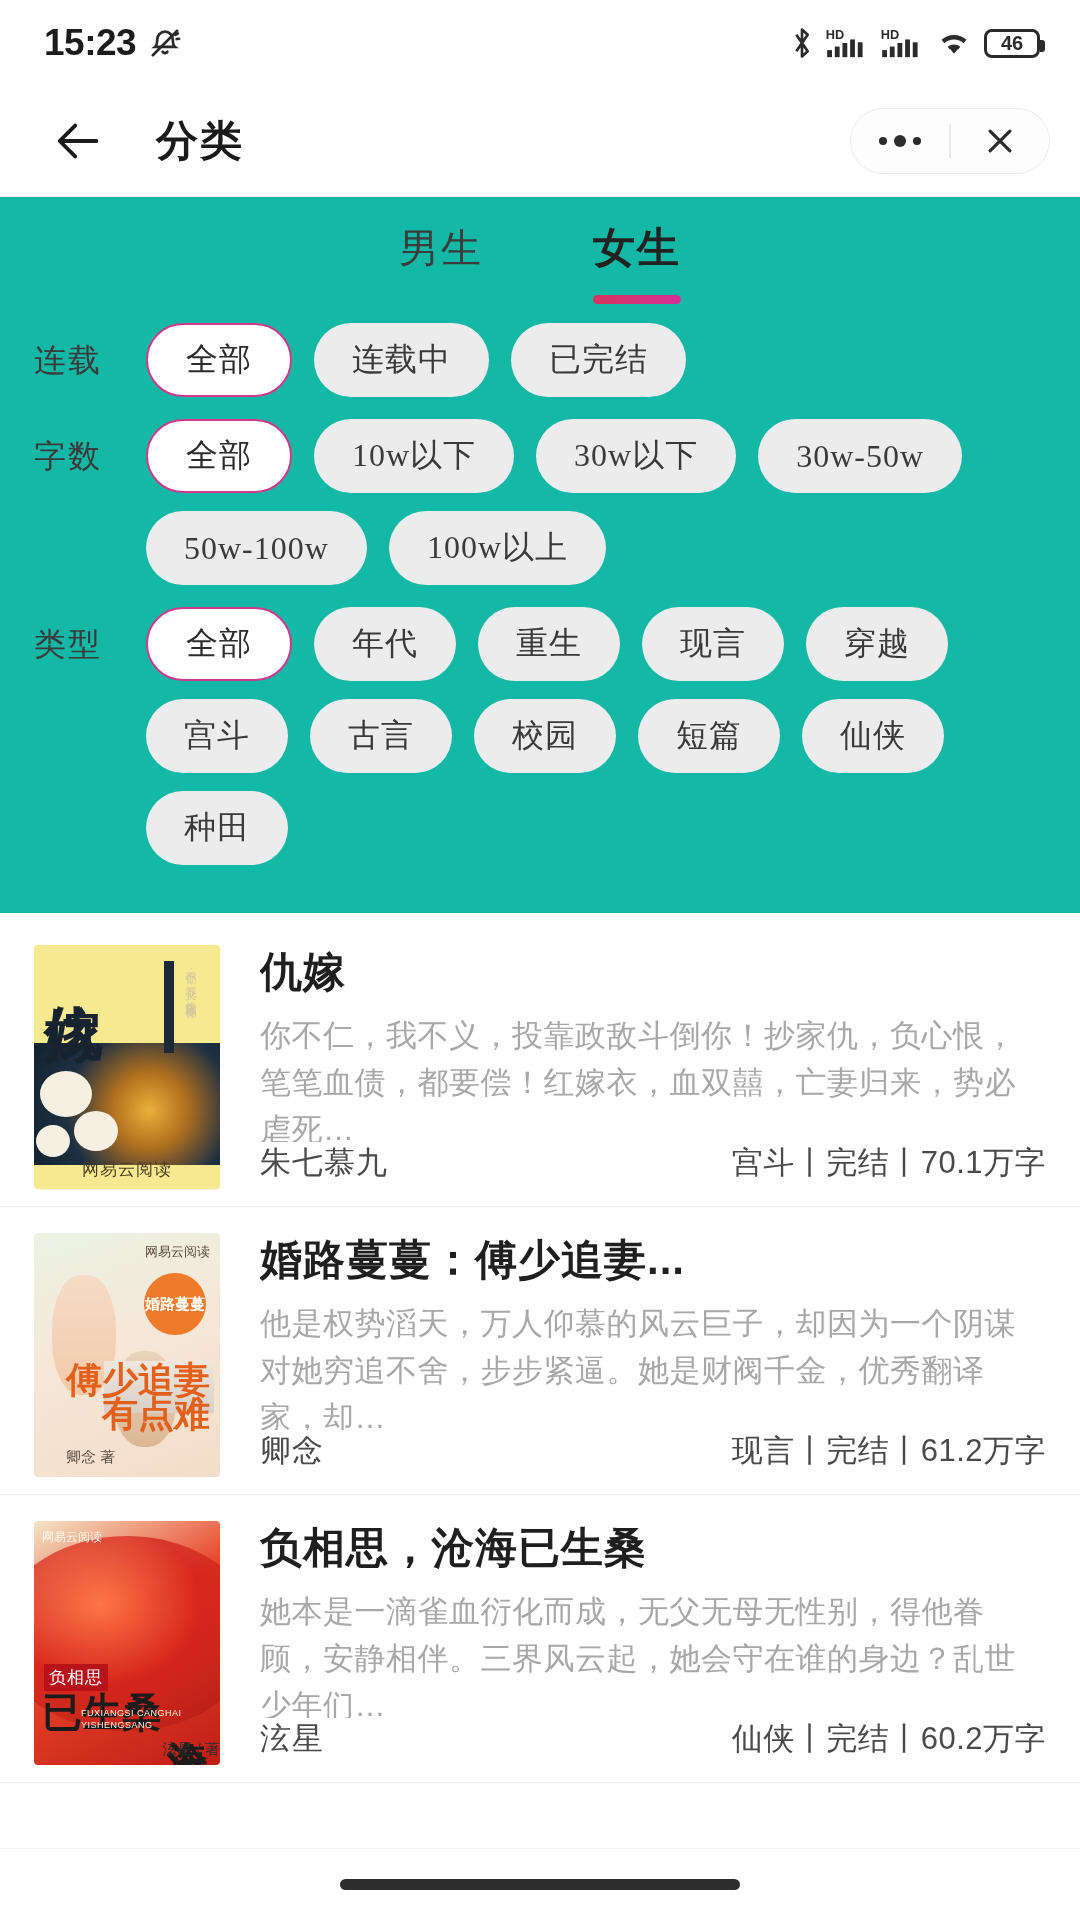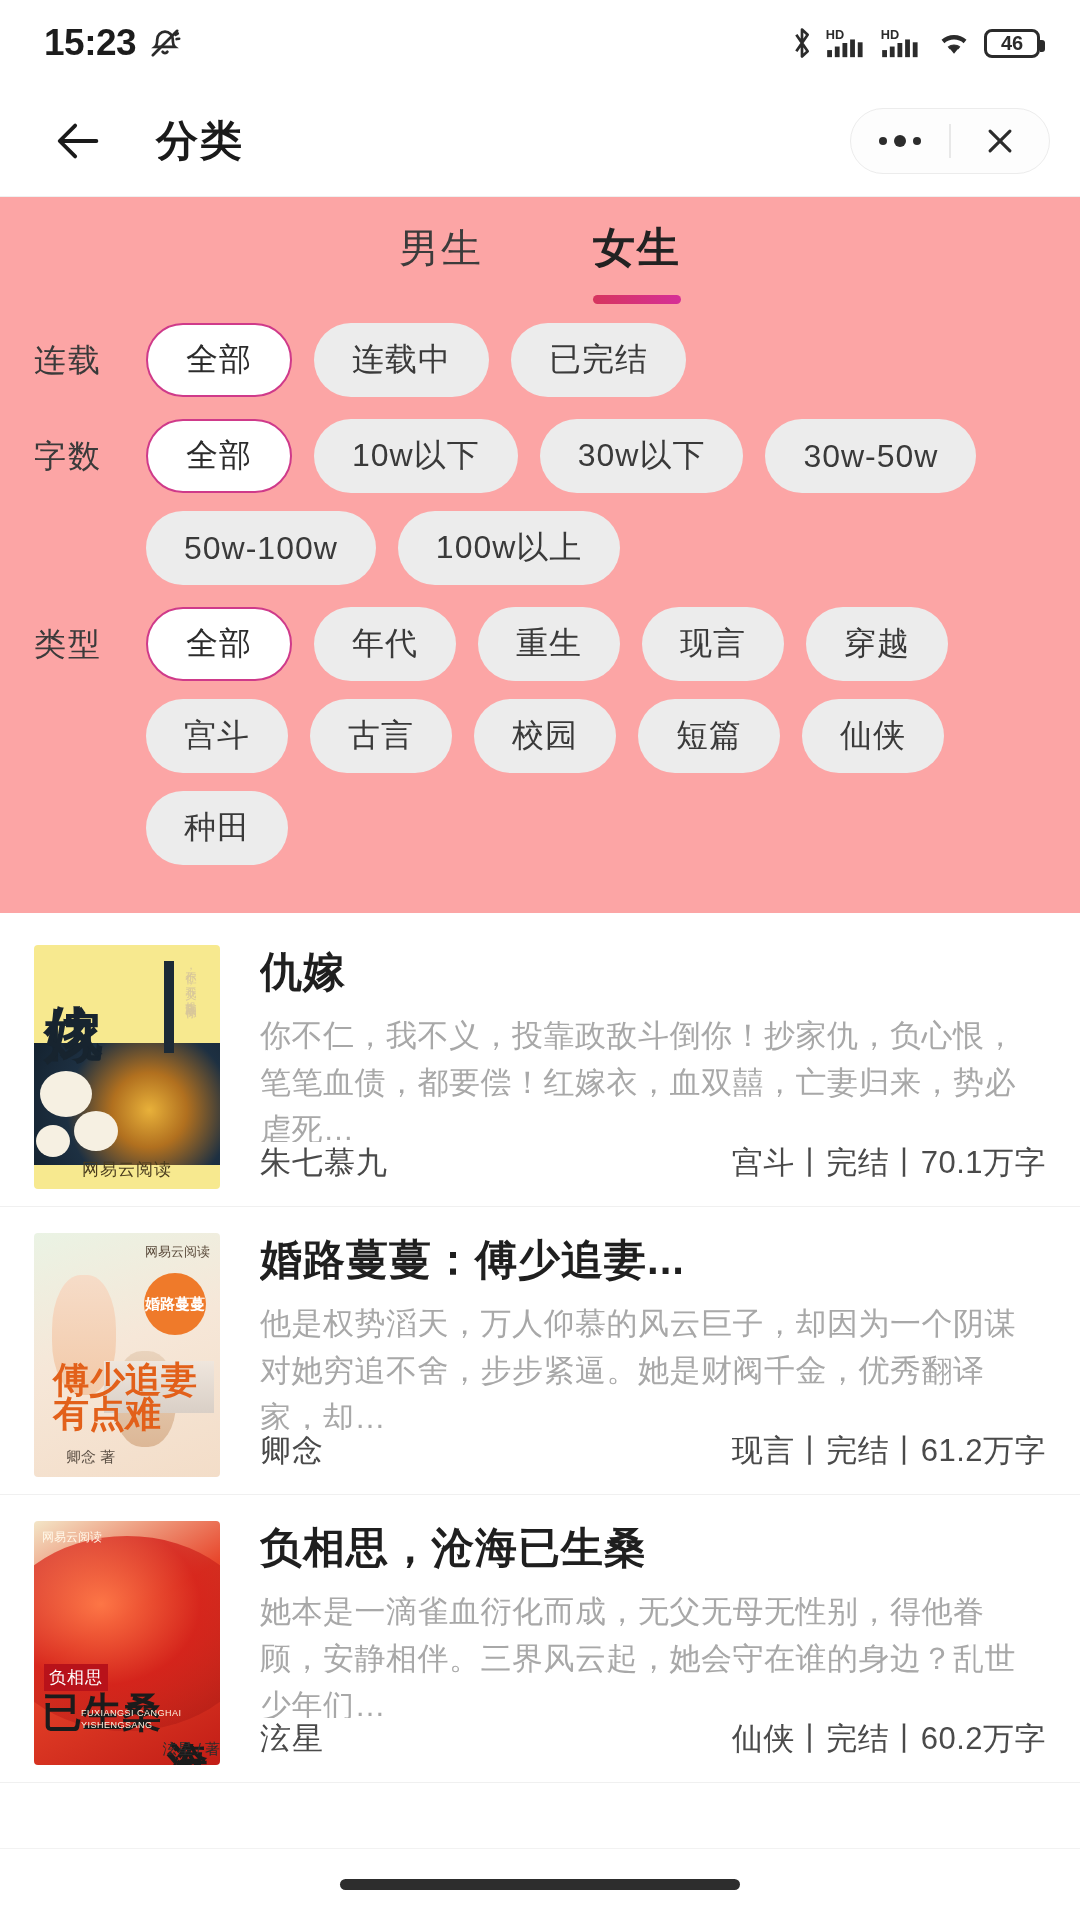--- a/index.html
+++ b/index.html
@@ -126,24 +126,25 @@
     width: 1.5px;
     height: 34px;
     background: #e8e8e8;
   }
   .dots { display: flex; align-items: center; gap: 7px; }
   .dot { width: 8px; height: 8px; border-radius: 50%; background: #2c2c2c; }
   .dot.mid { width: 12px; height: 12px; }
 
   
   .filter-panel {
-    background: #fca5a5;
+    background: #14b8a6;
     flex: 0 0 auto;
     padding-bottom: 44px;
     border-top: 1px solid #f0f0f0;
+    font-family: Liberation Serif, serif;
   }
 
   .tabs {
     height: 108px;
     display: flex;
     align-items: center;
     justify-content: center;
     gap: 110px;
     position: relative;
   }
@@ -321,22 +322,21 @@
     display: flex; align-items: center; justify-content: center; text-align: center;
   }
   .cv2 .hdr {
     position: absolute; right: 10px; top: 10px;
     font-size: 13px; color: #5a4a3a;
   }
   .cv2 .title2 {
     position: absolute; left: 10px; bottom: 46px; right: 10px;
     font-family: "DejaVu Serif", serif;
     font-size: 36px; font-weight: 700; color: #e2601a; line-height: 0.94;
-    text-align: left;
-    margin-left: 9px;
+    text-align: right;
   }
   .cv2 .auth {
     position: absolute; left: 32px; bottom: 10px; font-size: 15px; color: #5d5146;
   }
   .cv2 .person {
     position: absolute; border-radius: 45%;
   }
 
   .cv3 { background: linear-gradient(150deg,#f3e6c8 0%, #e8452a 42%, #c21d16 100%); }
   .cv3 .swirl {

